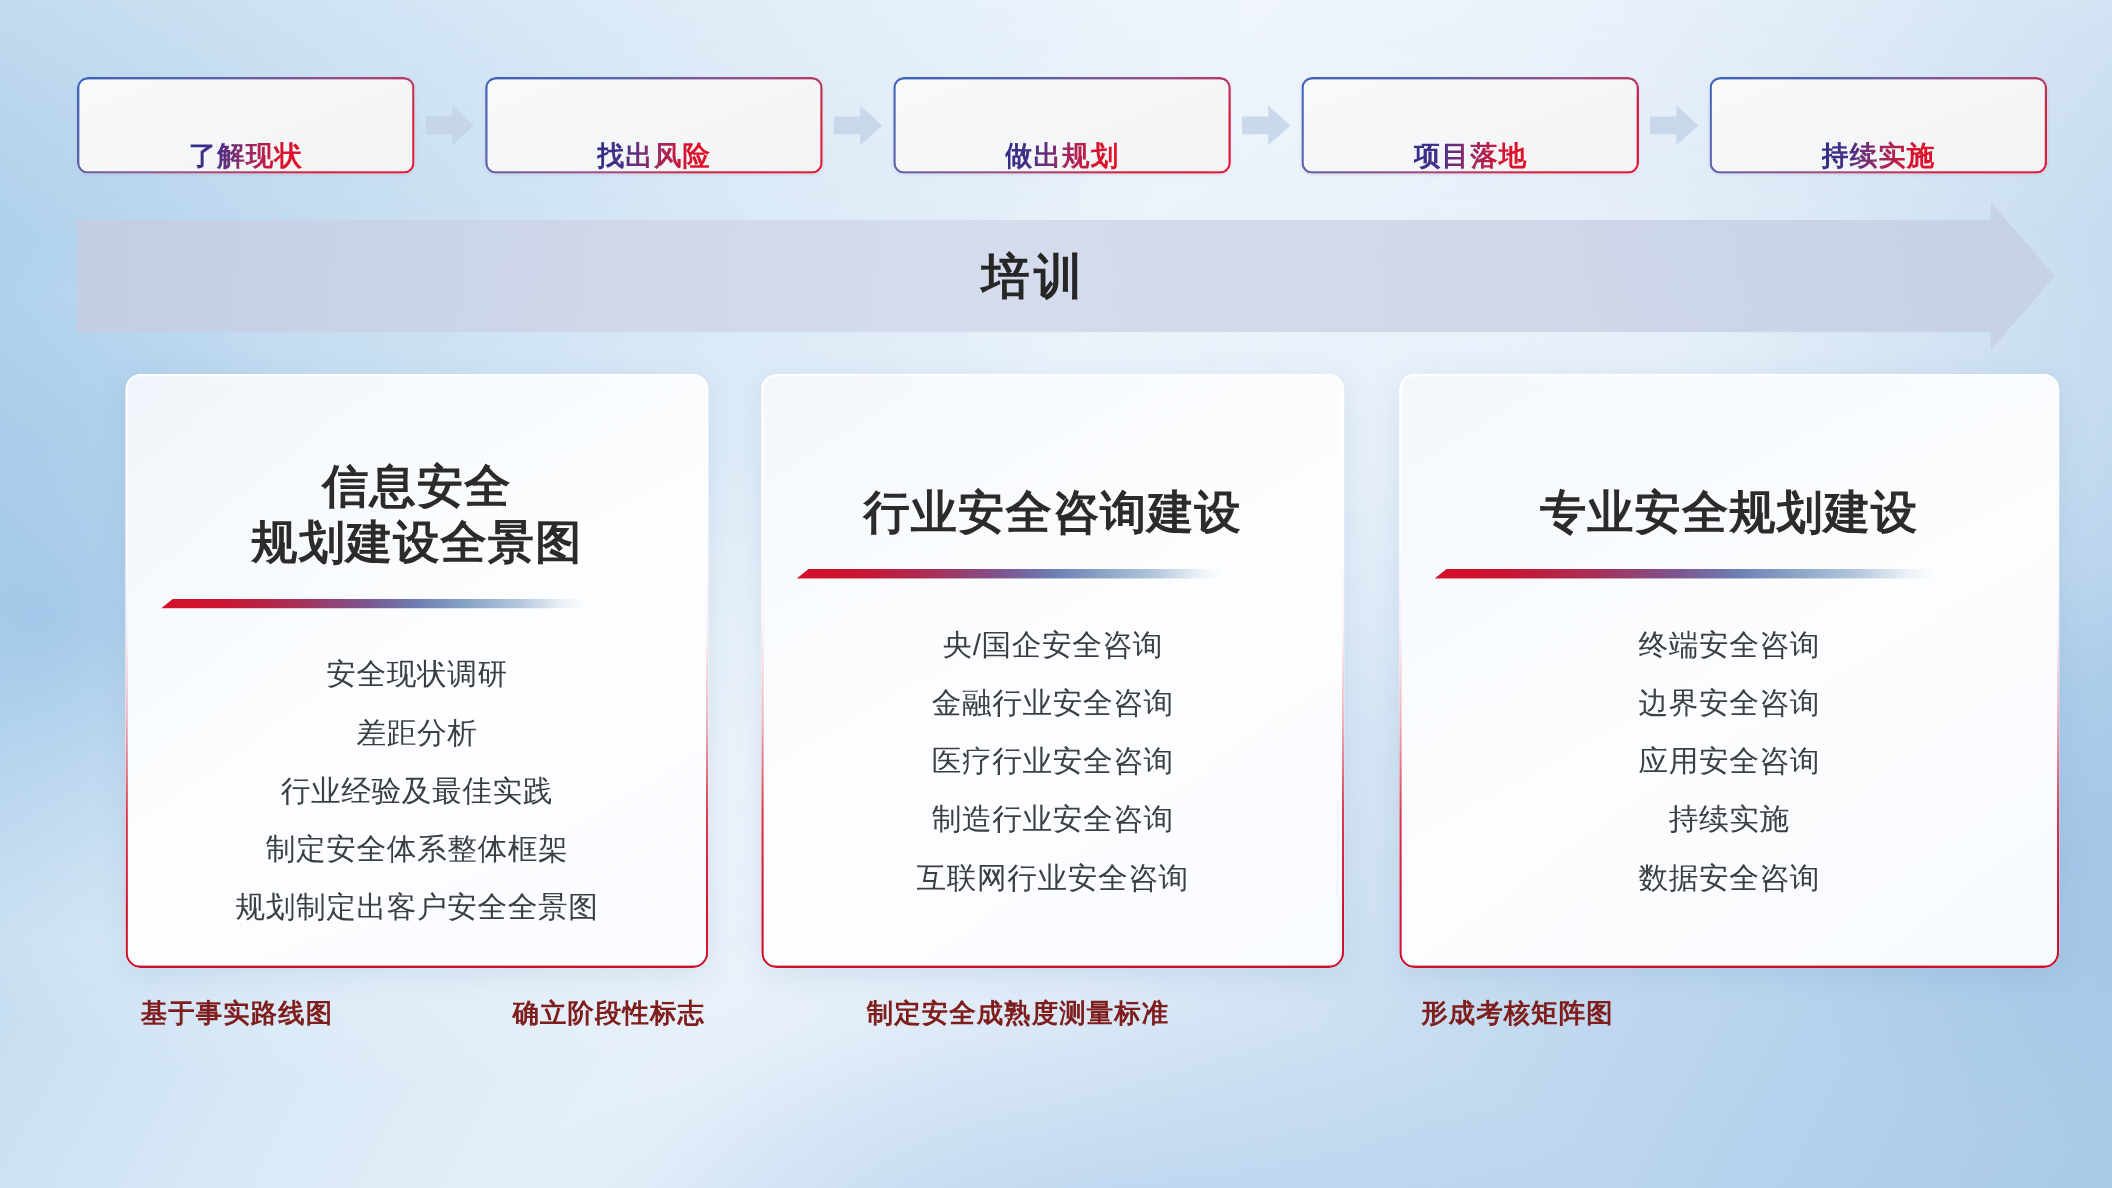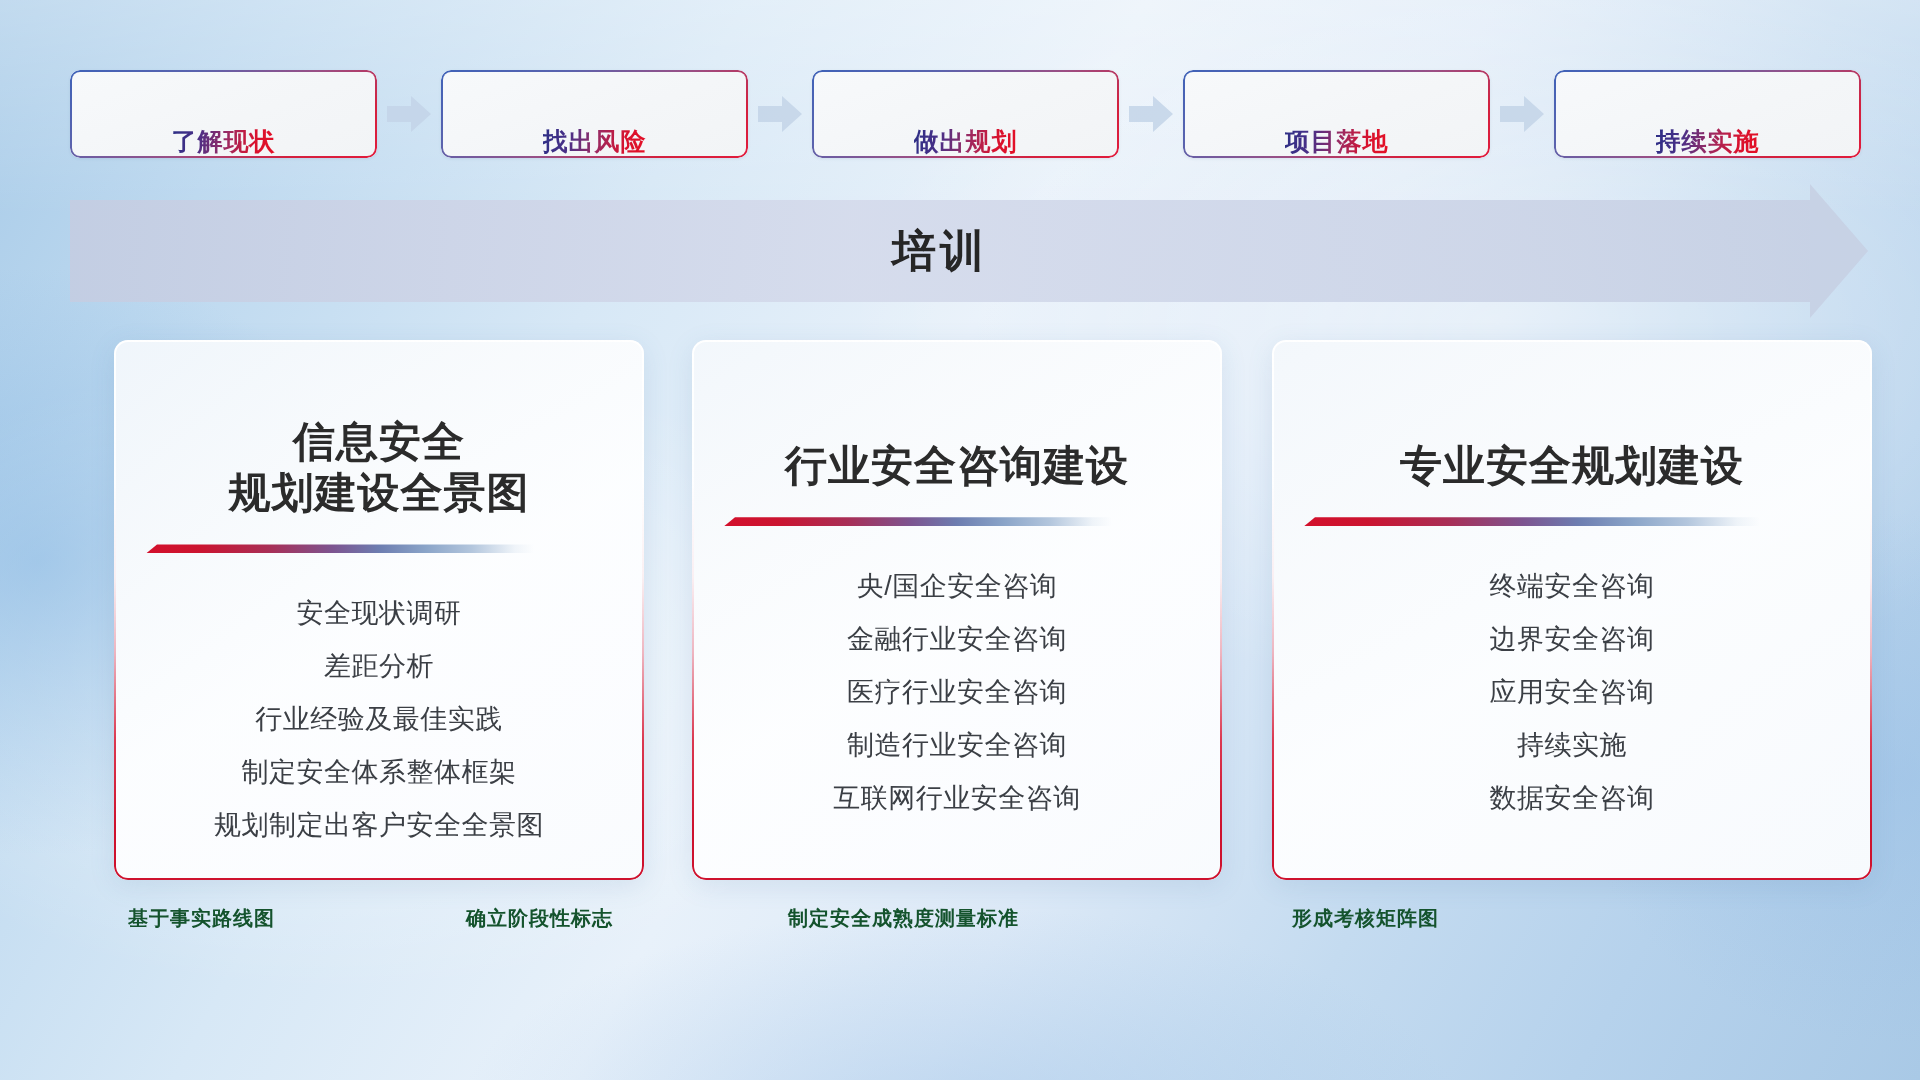--- a/index.html
+++ b/index.html
@@ -161,21 +161,21 @@
   }
   .card-list li{
     font-size:27px; color:#3b3f45; line-height:1.0;
     padding:13px 0; letter-spacing:.5px;
   }
 
   
   #footer{ position:absolute; left:0; top:905px; width:1920px; height:60px; z-index:3; }
   .foot{
     position:absolute; top:0;
-    font-size:20px; font-weight:bold; color:#14532d; letter-spacing:1px;
+    font-size:24px; font-weight:bold; color:#7f1d1d; letter-spacing:1px;
     white-space:nowrap;
   }
   #foot-0{ left:128px; }
   #foot-1{ left:466px; }
   #foot-2{ left:788px; }
   #foot-3{ left:1292px; }
 </style>
 </head>
 <body>
 

